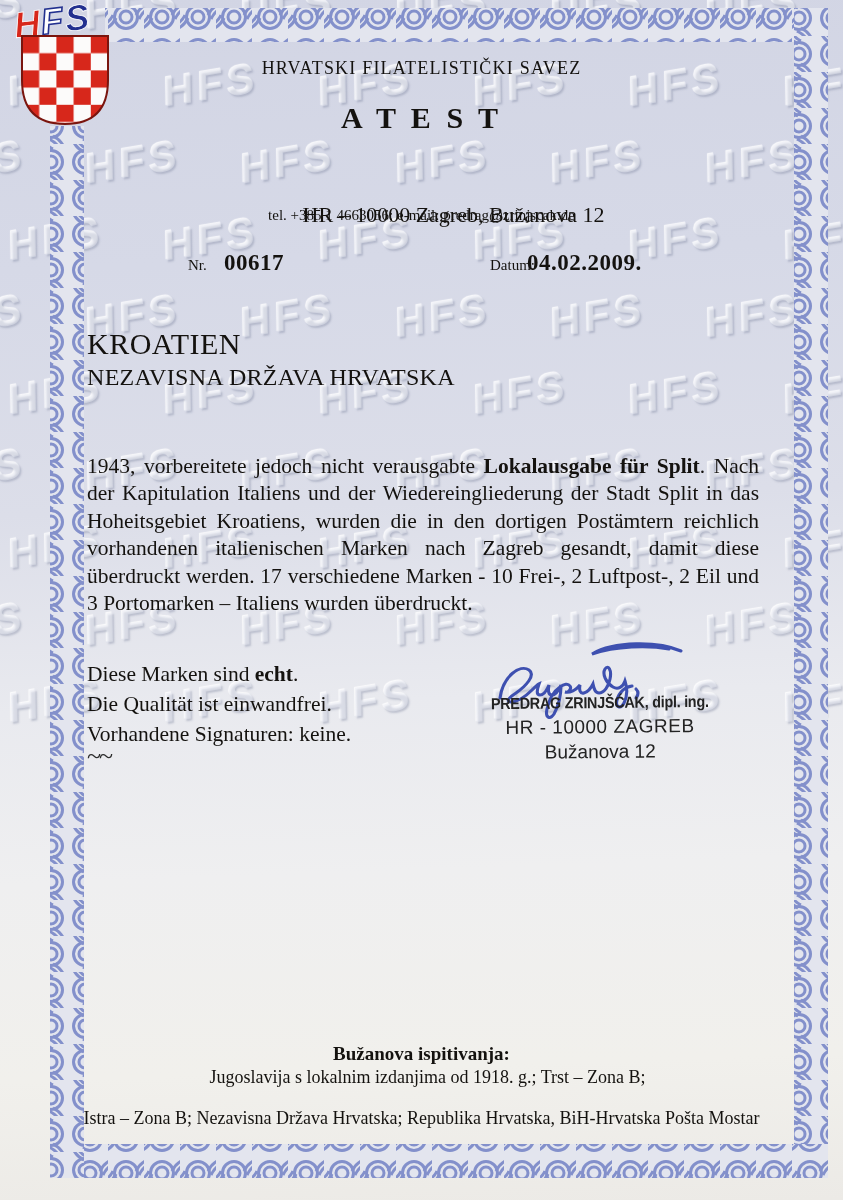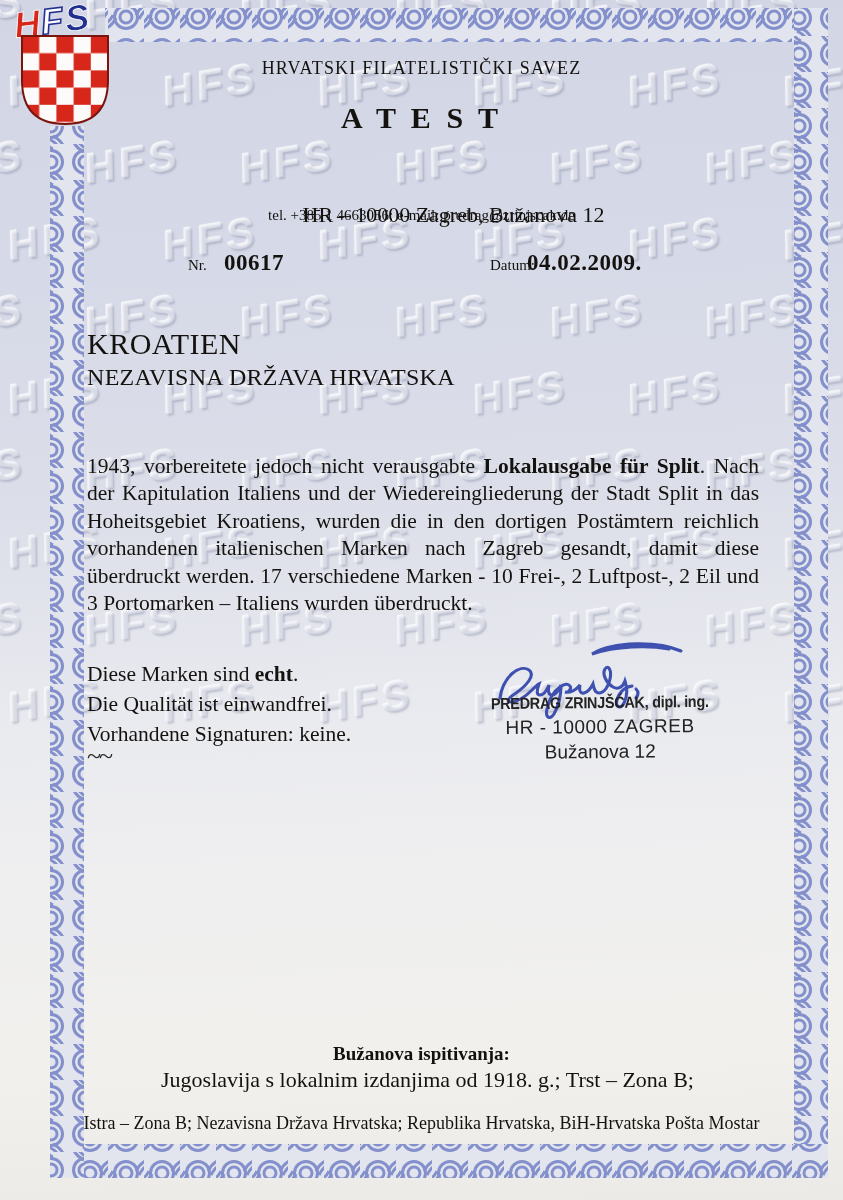--- a/index.html
+++ b/index.html
@@ -51,21 +51,21 @@
   
   .sig-svg{position:absolute;left:476px;top:638px;}
   .stamp{position:absolute;left:455px;top:694px;width:290px;text-align:center;
          font-family:"Liberation Sans",sans-serif;color:#232323;transform:rotate(-.6deg);}
   .stamp .l1{font-size:16px;font-weight:bold;letter-spacing:-.3px;transform:scaleX(.9);transform-origin:center;white-space:nowrap;}
   .stamp .l2{font-size:19px;margin-top:4px;letter-spacing:.5px;}
   .stamp .l3{font-size:19px;margin-top:3px;}
   
   .footer{position:absolute;left:0;top:1043px;width:843px;text-align:center;}
   .footer .t{font-size:19px;font-weight:bold;}
-  .footer .f1{font-size:22px;margin-top:2px;margin-left:12px;}
+  .footer .f1{font-size:18px;margin-top:2px;margin-left:12px;}
   .footer .f2{font-size:18px;margin-top:20px;}
   .footer .f3{font-size:18.5px;margin-top:9px;}
 </style>
 </head>
 <body>
 
 <div class="page">
 
   <div id="watermarks">
       <div class="wm" style="left: -70px; top: -16px;">HFS</div>

